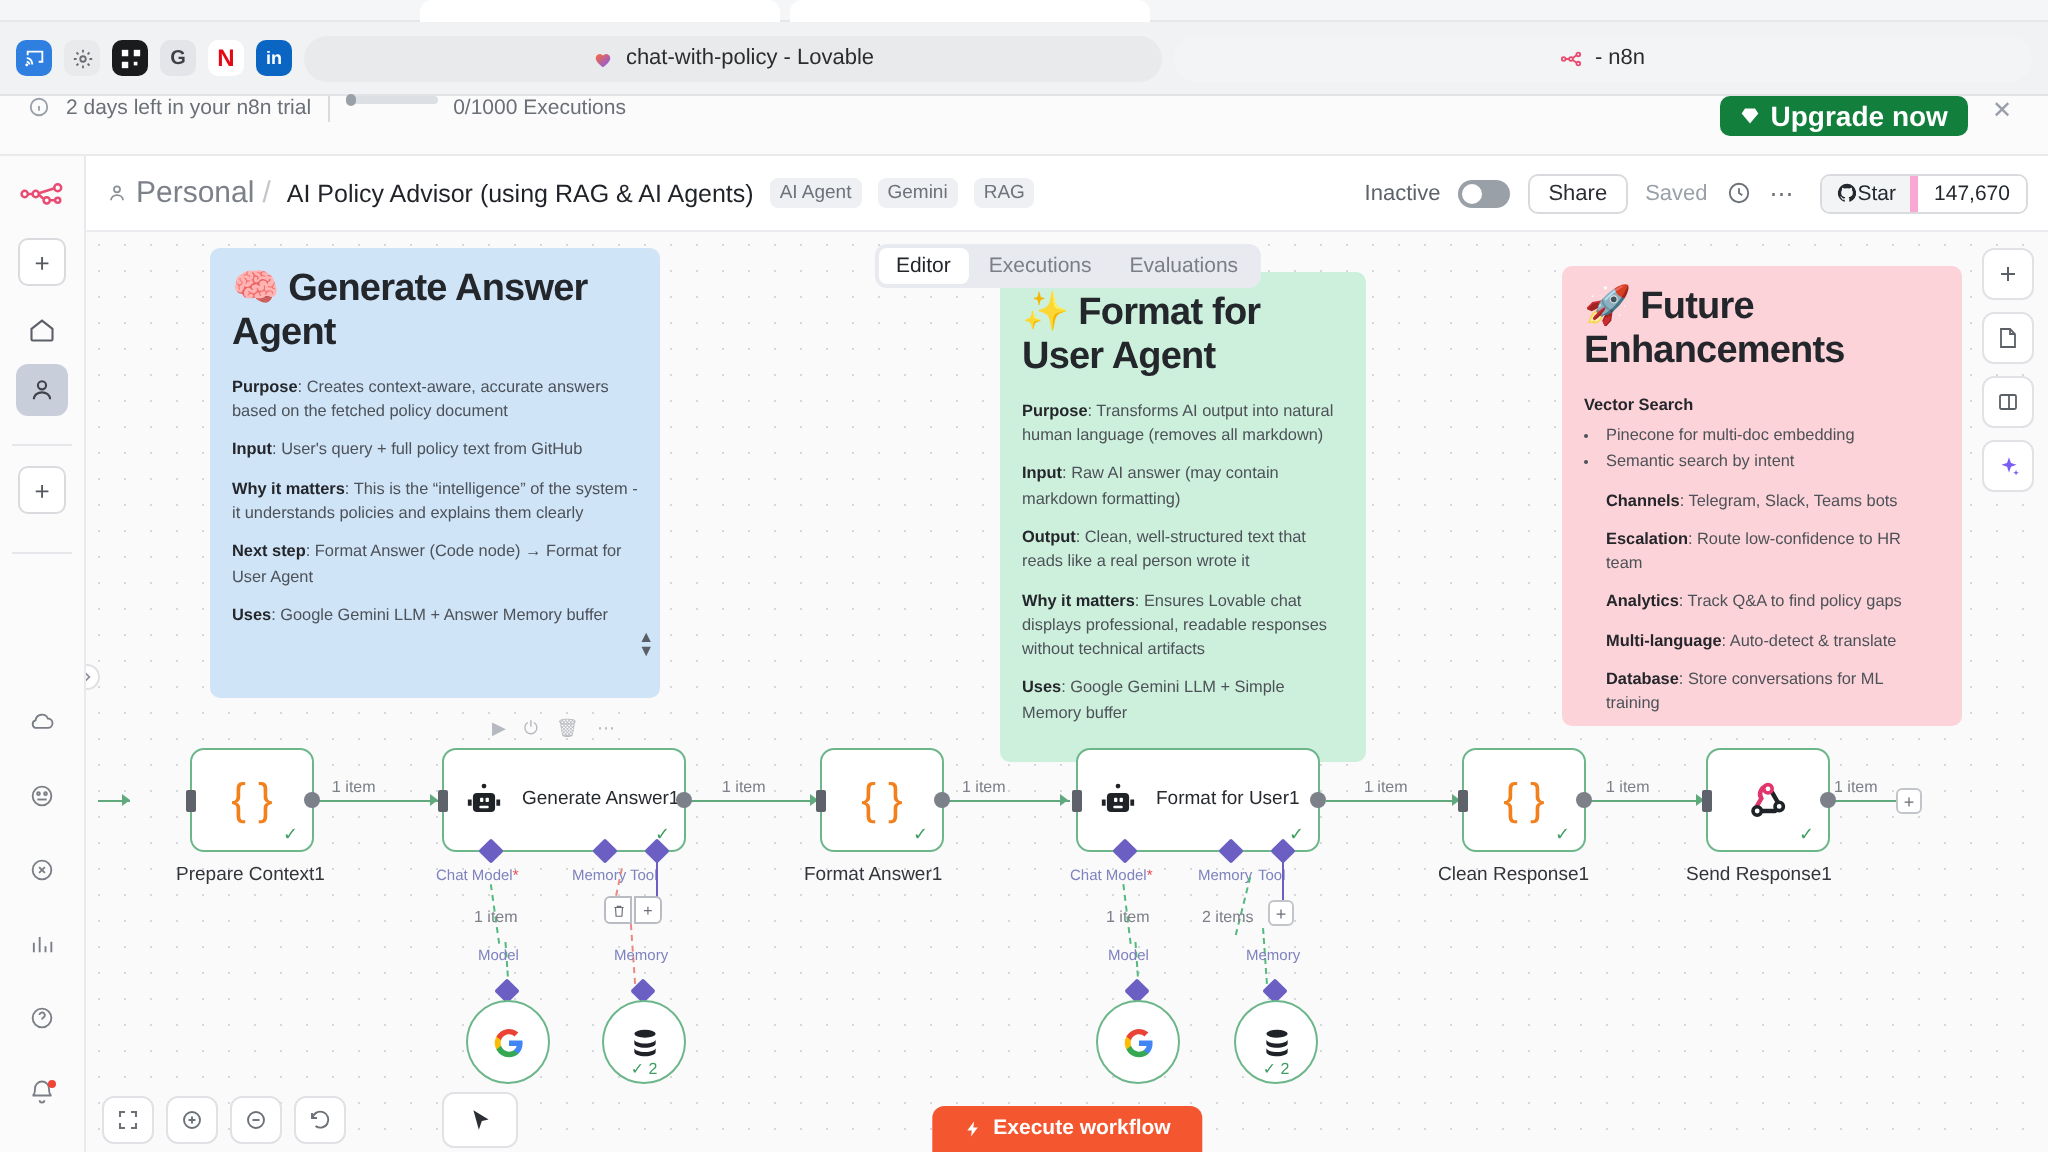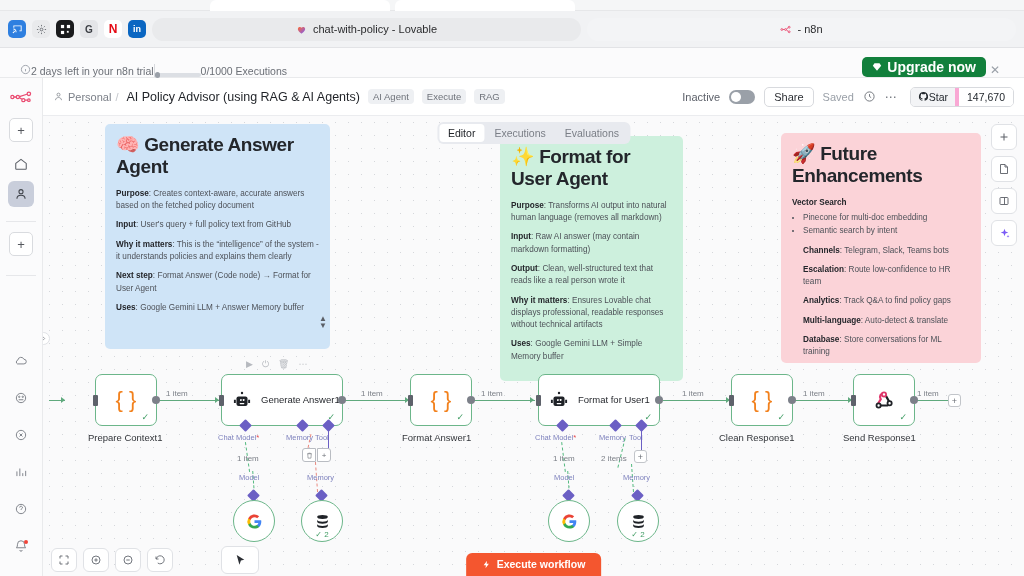--- a/index.html
+++ b/index.html
@@ -31,21 +31,21 @@
     flex:1; height:23px; background:#e9eaec; border-radius:12px;
     display:flex; align-items:center; justify-content:center;
     gap:6px; font-size:11px; color:#2b2c2e; position:relative;
   }
   .omnibox.right { background:#f3f4f6; }
   .omni-wrap { flex:1; display:flex; gap:6px; }
   .fav { width:11px; height:11px; flex:none; }
   
   .trial-bar {
     height:30px; background:#fbfbfc; border-bottom:1px solid #e9eaec;
-    display:flex; align-items:flex-end; padding:0 20px; 
+    display:flex; align-items:flex-start; padding:0 14px; gap:8px;
     font-size:10.5px; color:#6b6f76;
   }
   .trial-sep { width:1px; height:13px; background:#d8dade; }
   .trial-progress {
     width:46px; height:4px; background:#dcdfe4; border-radius:3px; position:relative;
   }
   .trial-progress::before{
     content:""; position:absolute; left:0; top:-1px; width:5px; height:6px;
     background:#9aa0a8; border-radius:3px;
   }
@@ -79,21 +79,21 @@
   .side-divider { width:30px; height:1px; background:#e6e7ea; margin:10px 0; }
   .side-bottom { margin-top:auto; display:flex; flex-direction:column; align-items:center; padding-bottom:6px; }
   .side-bottom .side-item { margin-bottom:11px; }
   .bell-dot { position:absolute; width:4px; height:4px; border-radius:50%; background:#f04438; margin:-9px 0 0 9px; }
   
   .main { flex:1; display:flex; flex-direction:column; min-width:0; position:relative; }
   .topbar {
     height:38px; background:#fff; display:flex; align-items:center;
     padding:0 10px; gap:8px; border-bottom:1px solid #ebecef;
   }
-  .crumb { font-size:11px; color:#7c8089; display:flex; align-items:center; gap:4px; }
+  .crumb { font-size:15px; color:#7c8089; display:flex; align-items:center; gap:4px; }
   .crumb-sep { color:#c3c6cb; }
   .wf-title { font-size:12.5px; color:#1f2227; font-weight:400; }
   .tag {
     background:#eef0f3; color:#6e727a; font-size:9.5px; border-radius:4px;
     padding:2px 5px;
   }
   .top-right { margin-left:auto; display:flex; align-items:center; gap:9px; }
   .toggle {
     width:26px; height:14px; border-radius:8px; background:#9aa0a8;
     position:relative; cursor:pointer;
@@ -396,21 +396,21 @@
       <div class="crumb">
         <svg width="11" height="11" viewBox="0 0 24 24" fill="none" stroke="#8b8f96" stroke-width="1.9">
             <circle cx="12" cy="8" r="3.3"></circle>
             <path d="M5.5 20c0-3.8 3.3-5.8 6.5-5.8s6.5 2 6.5 5.8"></path>
           </svg>
         <span>Personal</span>
         <span class="crumb-sep">/</span>
       </div>
       <span class="wf-title">AI Policy Advisor (using RAG &amp; AI Agents)</span>
       <span class="tag">AI Agent</span>
-      <span class="tag">Execute</span>
+      <span class="tag">Gemini</span>
       <span class="tag">RAG</span>
 
       <div class="top-right">
         <span style="font-size:11px;color:#5d616a;">Inactive</span>
         <span class="toggle"></span>
         <button class="share-btn">Share</button>
         <span class="saved-lbl">Saved</span>
         <span class="icon-btn">
           <svg width="13" height="13" viewBox="0 0 24 24" fill="none" stroke="#6c7077" stroke-width="1.7">
               <circle cx="12" cy="12" r="8.5"></circle>

